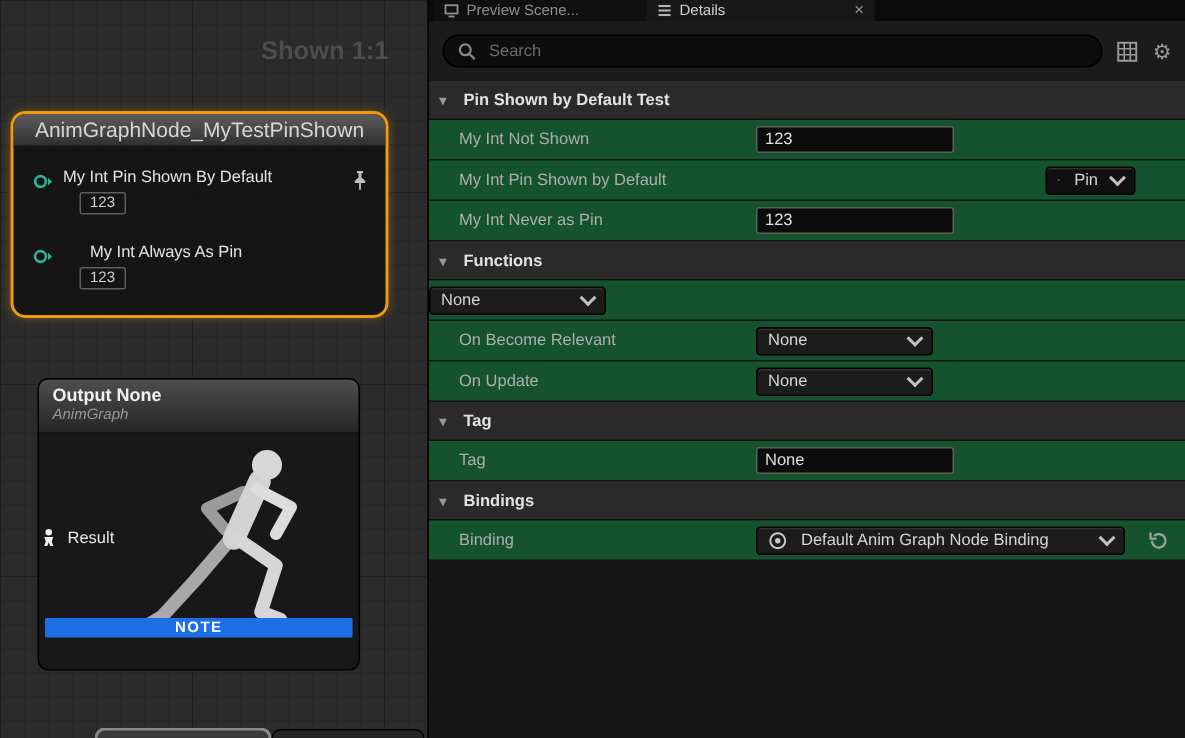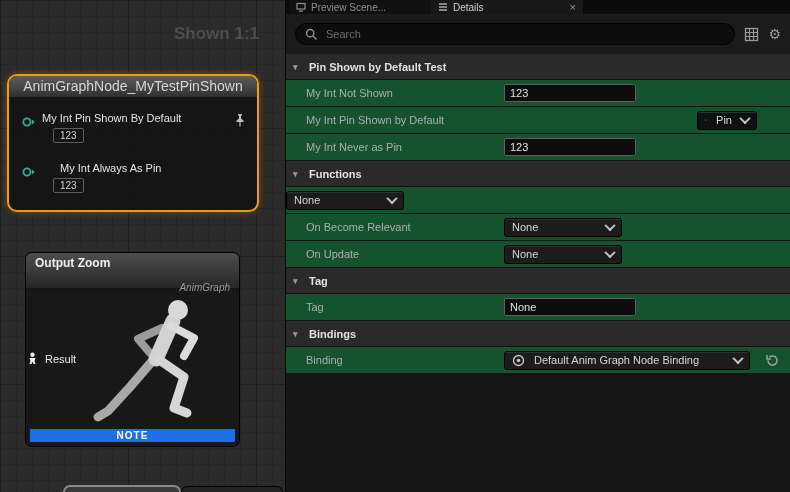--- a/index.html
+++ b/index.html
@@ -30,25 +30,25 @@
   .p-box2{position:absolute;left:44px;top:102px;}
   .pinbtn{position:absolute;right:11px;top:37px;cursor:pointer;}
   .vbox{display:inline-block;border:1px solid #5e5e5e;background:#141414;color:#d2d2d2;
     font-size:10px;padding:1px 6px;border-radius:2px;}
 
   .node2{position:absolute;left:25px;top:252px;width:213px;height:193px;
     background:#181818;border:1px solid #000;border-radius:7px;overflow:hidden;}
   .n2-header{position:absolute;left:0;top:0;right:0;height:36px;
     background:linear-gradient(180deg,#4e4e4e,#262626);border-bottom:1px solid #141414;padding:3px 9px;box-sizing:border-box;}
   .n2-title{font-size:12px;font-weight:bold;color:#f0f0f0;}
-  .n2-sub{font-size:10px;font-style:italic;color:#9a9a9a;margin-top:12px;text-align:right;}
+  .n2-sub{font-size:10px;font-style:italic;color:#9a9a9a;margin-top:1px;}
   .mannequin{position:absolute;left:0;top:0;}
   .result-pin{position:absolute;left:0;top:99px;display:flex;align-items:center;gap:6px;
     font-size:11px;color:#e8e8e8;}
-  .note-bar{position:absolute;left:4px;right:4px;bottom:4px;height:13px;background:#1d6fe8;
+  .note-bar{position:absolute;left:4px;right:4px;bottom:21px;height:13px;background:#1d6fe8;
     color:#fff;font-size:10px;font-weight:bold;text-align:center;line-height:13px;letter-spacing:1px;border-radius:1px;}
 
   .sliver1{position:absolute;left:63px;top:485px;width:114px;height:7px;background:#3a3a3a;
     border:2px solid #8a8a8a;border-bottom:none;border-radius:7px 7px 0 0;}
   .sliver2{position:absolute;left:181px;top:486px;width:100px;height:6px;background:#242424;
     border:1px solid #000;border-bottom:none;border-radius:6px 6px 0 0;}
 
   
   .details{position:absolute;left:285px;top:0;width:505px;height:492px;background:#161616;
     border-left:1px solid #050505;box-sizing:border-box;}
@@ -129,21 +129,21 @@
         <g fill="none" stroke-linecap="round" stroke-linejoin="round">
           <polyline points="136,75 112,86 124,100" stroke="#9b9b9b" stroke-width="8"></polyline>
           <polyline points="128,106 104,134 82,158 72,164" stroke="#a8a8a8" stroke-width="9"></polyline>
           <line x1="147" y1="68" x2="130" y2="106" stroke="#d2d2d2" stroke-width="15"></line>
           <circle cx="152" cy="57" r="10" fill="#d8d8d8" stroke="none"></circle>
           <polyline points="145,73 168,85 158,103" stroke="#dcdcdc" stroke-width="8"></polyline>
           <polyline points="132,106 158,124 148,155 161,160" stroke="#d6d6d6" stroke-width="9"></polyline>
         </g>
       </svg>
       <div class="n2-header">
-        <div class="n2-title">Output Zoom</div>
+        <div class="n2-title">Output None</div>
         <div class="n2-sub">AnimGraph</div>
       </div>
       <div class="result-pin">
         <svg width="13" height="13" viewBox="0 0 13 13">
             <circle cx="6.5" cy="2.8" r="2.2" fill="#f0f0f0"></circle>
             <path d="M3.5 6 L9.5 6 L8.5 9 L9.5 12 L7.5 12 L6.5 9.5 L5.5 12 L3.5 12 L4.5 9 Z" fill="#f0f0f0"></path>
           </svg>
         <span>Result</span>
       </div>
       <div class="note-bar">NOTE</div>

